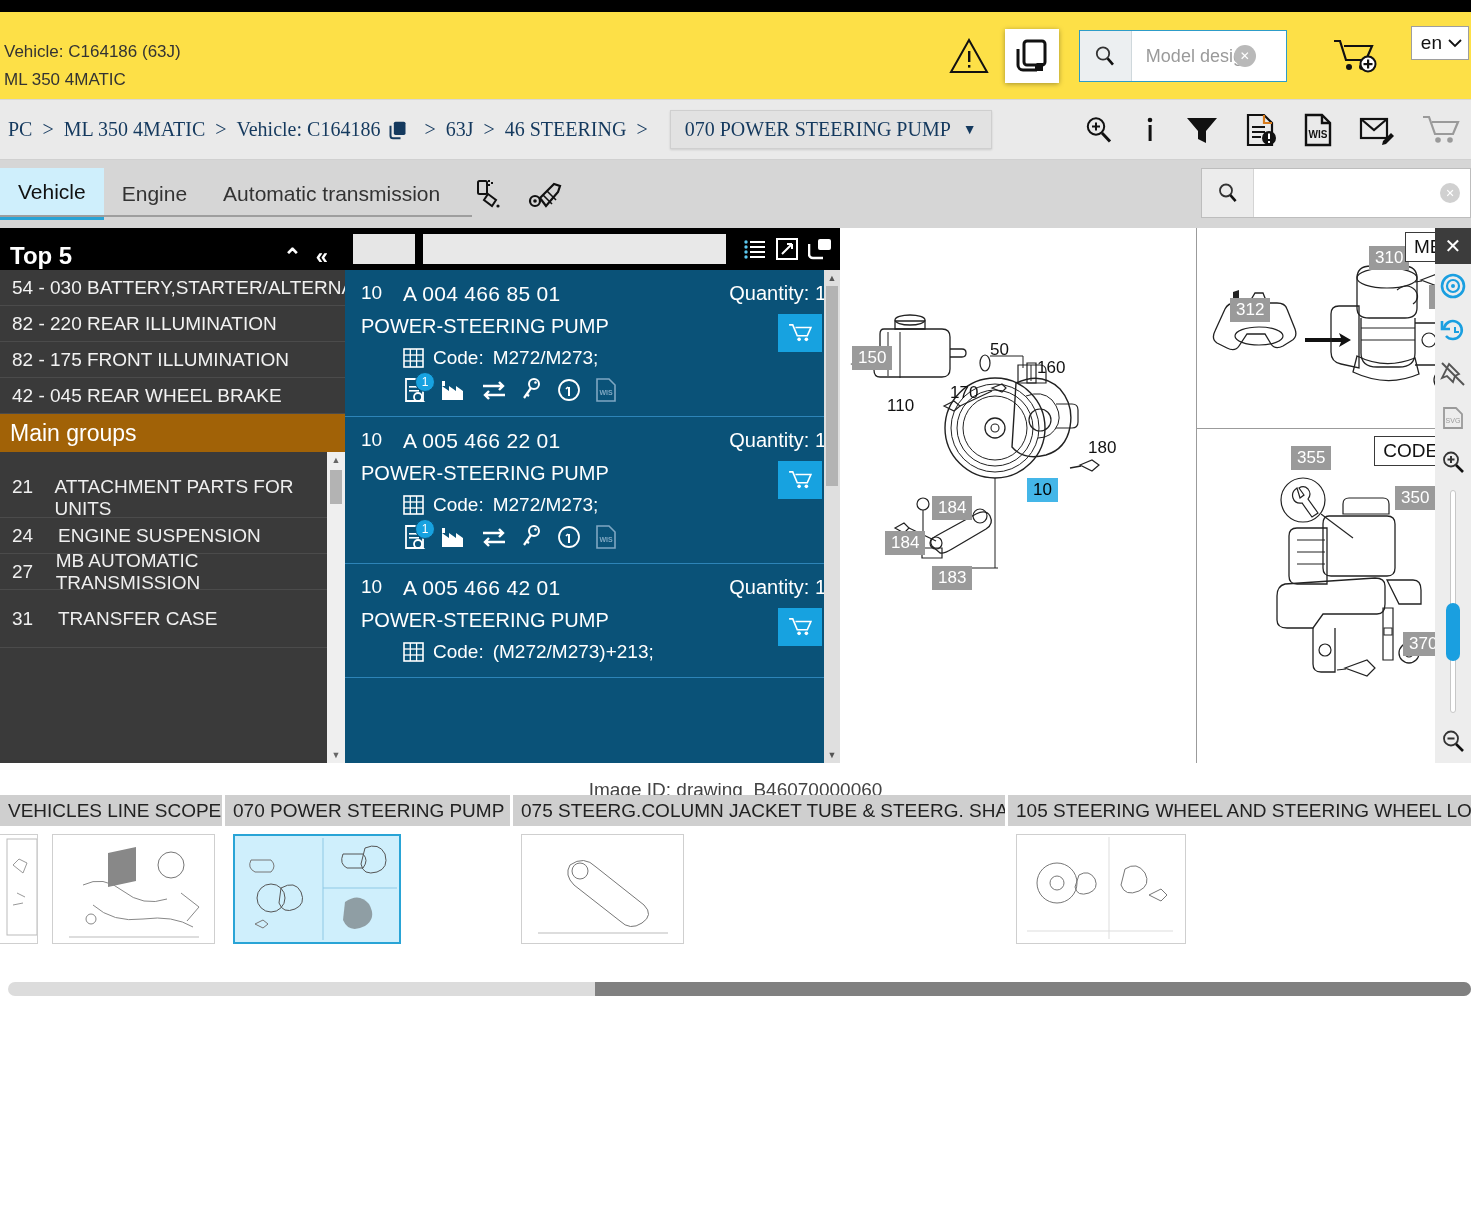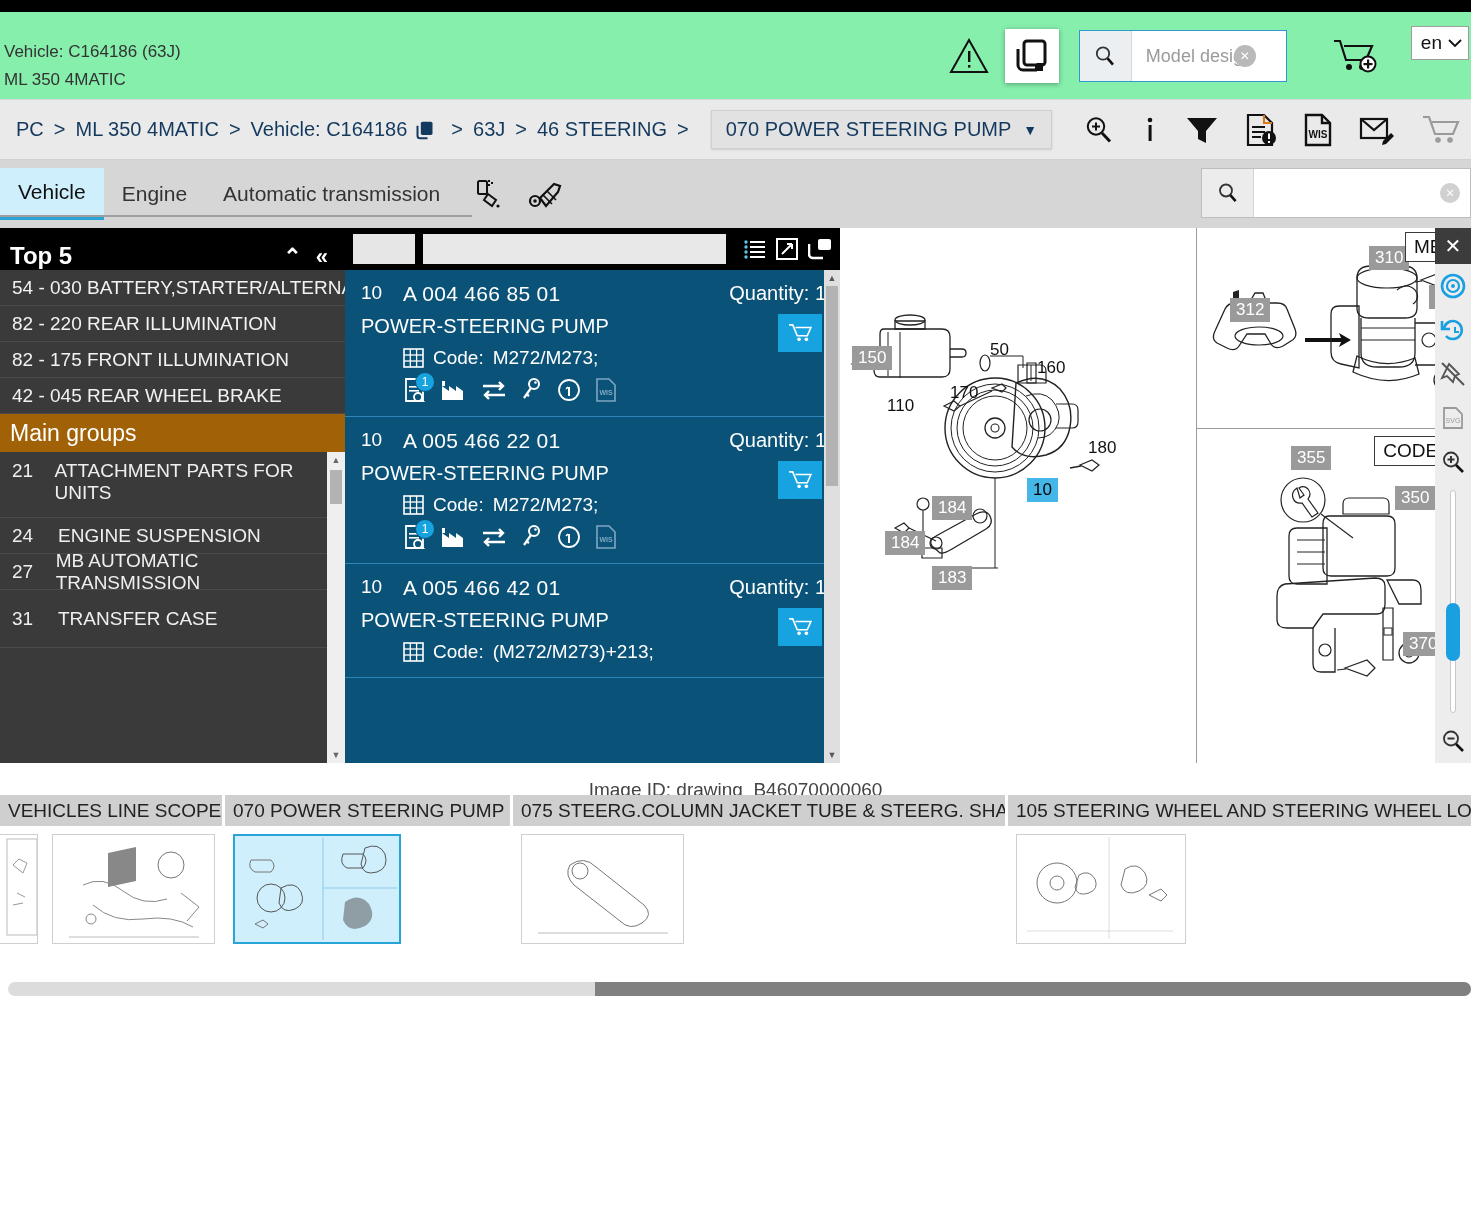--- a/index.html
+++ b/index.html
@@ -3,21 +3,21 @@
 <meta charset="utf-8">
 <style>
   * { box-sizing: border-box; margin:0; padding:0; }
   html,body { width:1471px; height:1208px; background:#fff;
     font-family:"Liberation Sans", sans-serif; overflow:hidden; }
 
   
   .top-black { height:12px; background:#000; width:100%; }
 
   
-  .header { height:88px; background:#86efac; position:relative; border-bottom:1px solid #d8d8d8; }
+  .header { height:88px; background:#fde047; position:relative; border-bottom:1px solid #d8d8d8; }
   .veh-info { position:absolute; left:4px; top:26px; color:#333; font-size:17px; line-height:28px; }
   .veh-info div { white-space:nowrap; }
 
   .hdr-right { position:absolute; right:0; top:0; height:88px; display:flex; align-items:center; gap:0; }
   .warn-icon { width:56px; height:56px; display:flex; align-items:center; justify-content:center; }
   .copy-btn { width:54px; height:54px; background:#fff; box-shadow:0 1px 5px rgba(0,0,0,.35);
               display:flex; align-items:center; justify-content:center; margin-left:8px; }
   .model-search { margin-left:20px; display:flex; height:52px; width:208px;
                   border:1px solid #2d9cc8; background:#fff; }
   .model-search .mag { width:52px; display:flex; align-items:center; justify-content:center;
@@ -28,22 +28,22 @@
                 width:22px;height:22px;border-radius:50%;background:#b9b9b9;color:#fff;
                 font-size:12px; display:flex;align-items:center;justify-content:center; }
   .cart-top { margin-left:40px; width:56px; display:flex; align-items:center; justify-content:center; }
   .lang-sel { margin-left:28px; margin-right:2px; border:1px solid #9e9e9e; background:#fff;
               height:34px; padding:0 6px 0 9px; display:flex; align-items:center; gap:6px;
               font-size:19px; color:#111; align-self:flex-start; margin-top:14px; }
 
   
   .crumb-bar { height:60px; background:#eaeaea; display:flex; align-items:center;
                position:relative; border-bottom:1px solid #d0d0d0; }
-  .crumbs { display:flex; align-items:center; padding-left:16px; gap:0; font-size:20px;
-            color:#14395e; white-space:nowrap; }
+  .crumbs { display:flex; align-items:center; padding-left:8px; gap:0; font-size:20px;
+            color:#14395e; white-space:nowrap;font-family:Liberation Serif, serif; }
   .crumbs .c { padding:0 0; }
   .crumbs .sep { padding:0 10px; color:#14395e; }
   .crumbs .active-crumb { background:#e2e2e2; border:1px solid #cfcfcf; padding:7px 14px;
                           display:flex; align-items:center; gap:12px; margin-left:12px;
                           box-shadow:0 1px 2px rgba(0,0,0,.12); }
   .crumb-icons { position:absolute; right:10px; display:flex; align-items:center; gap:26px; }
 
   
   .tab-bar { height:68px; background:#d6d6d6; display:flex; align-items:stretch; position:relative; }
   .tabs { display:flex; align-items:center; }
@@ -71,21 +71,21 @@
   .tree-head .sp { flex:1; }
   .tree-head .ic { font-size:22px; padding:0 7px; }
   .t5row { height:36px; display:flex; align-items:center; padding:0 12px; font-size:19px;
            border-bottom:1px solid #4b4b4b; color:#f2f2f2; white-space:nowrap; overflow:hidden; }
   .mg-head { background:#a16207; height:38px; display:flex; align-items:center; padding:0 10px;
              font-size:23px; font-weight:normal; }
   .mg-list { flex:1; position:relative; overflow:hidden; }
   .mgrow { height:36px; display:flex; align-items:center; font-size:19px; color:#efefef;
            border-bottom:1px solid #4b4b4b; padding:0 12px; }
   .mgrow .num { width:46px; color:#efefef; }
-  .mgrow.tall { height:66px; align-items:flex-start; padding-top:8px; }
+  .mgrow.tall { height:66px; align-items:flex-start; padding-top:24px; }
   .mg-scroll { position:absolute; right:0; top:0; width:18px; height:100%; background:#efefef; }
   .mg-scroll .up, .mg-scroll .dn { height:16px; display:flex; align-items:center; justify-content:center;
                                    font-size:9px; color:#666; }
   .mg-scroll .thumb { position:absolute; top:18px; left:3px; width:12px; height:34px; background:#b3b3b3; }
 
   
   .parts { width:495px; background:#fff; display:flex; flex-direction:column; }
   .parts-head { height:42px; background:#000; display:flex; align-items:center; padding:0 8px; gap:8px; }
   .parts-head .sqbox { width:62px; height:30px; background:#e6e6e6; }
   .parts-head .wbox { flex:1; height:30px; background:#e8e8e8; }

